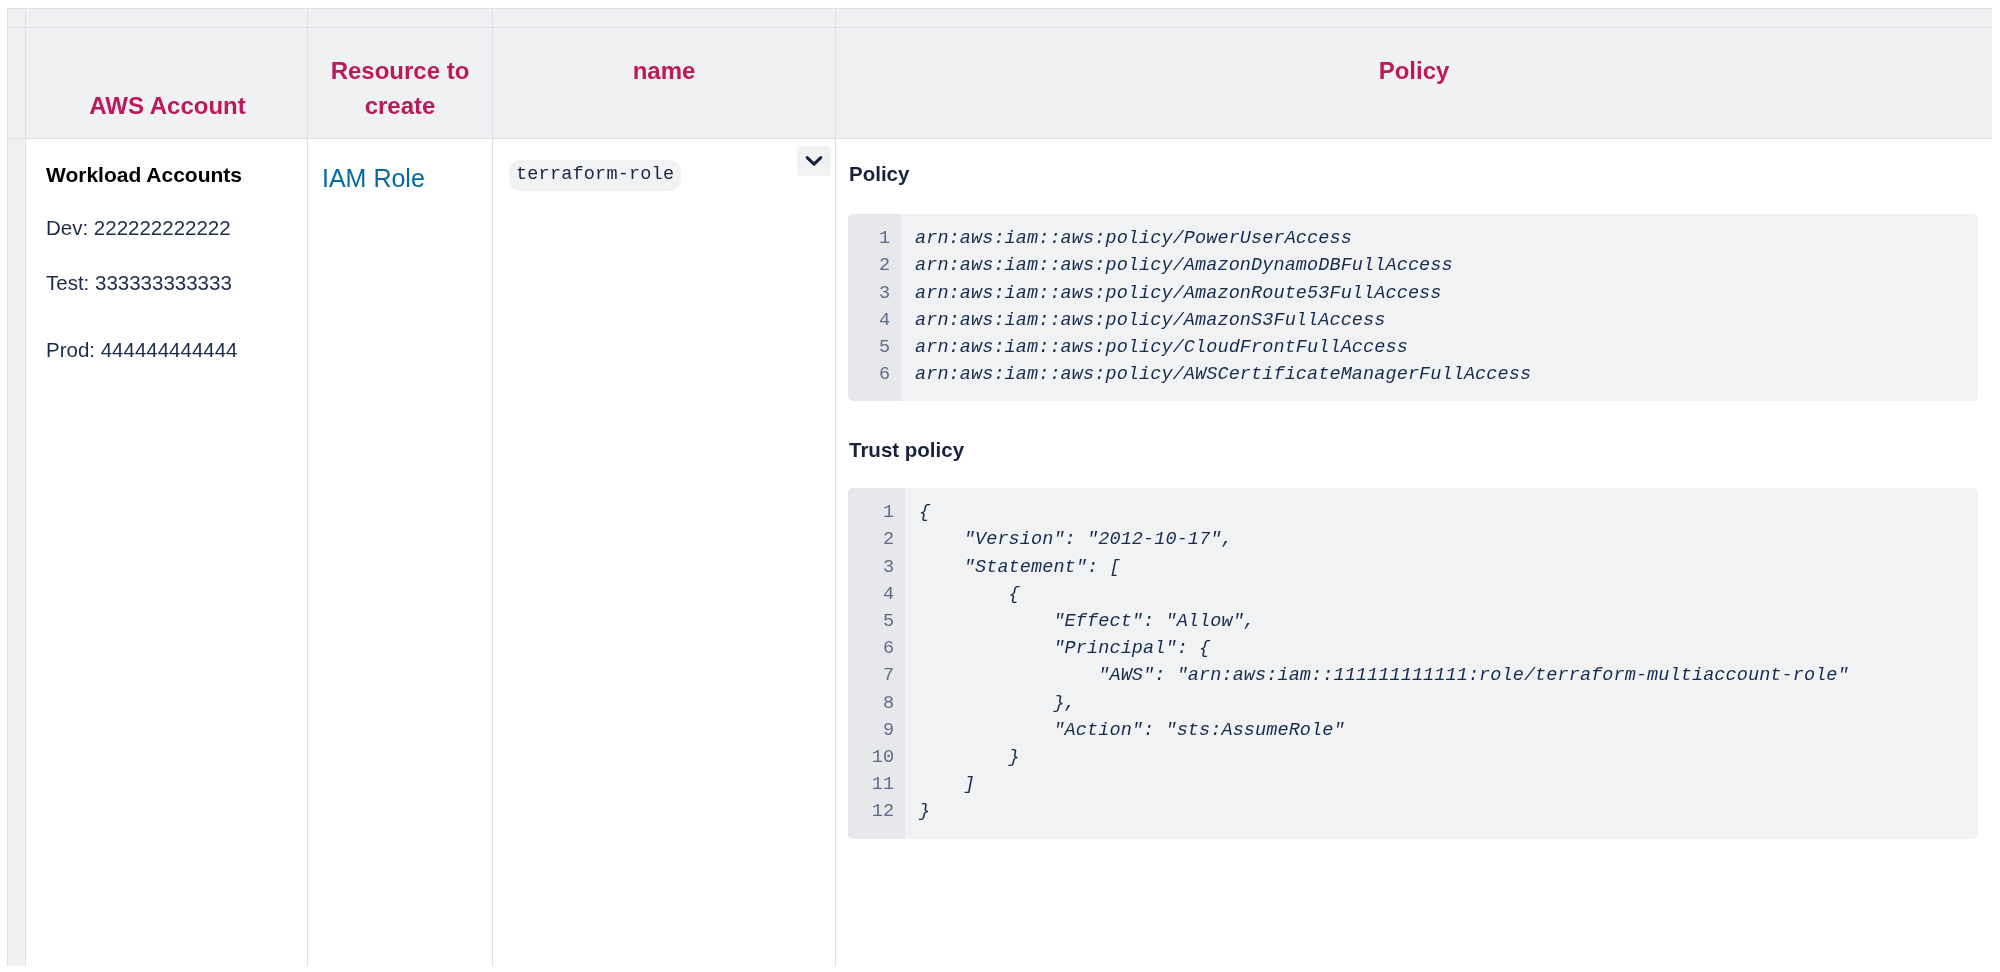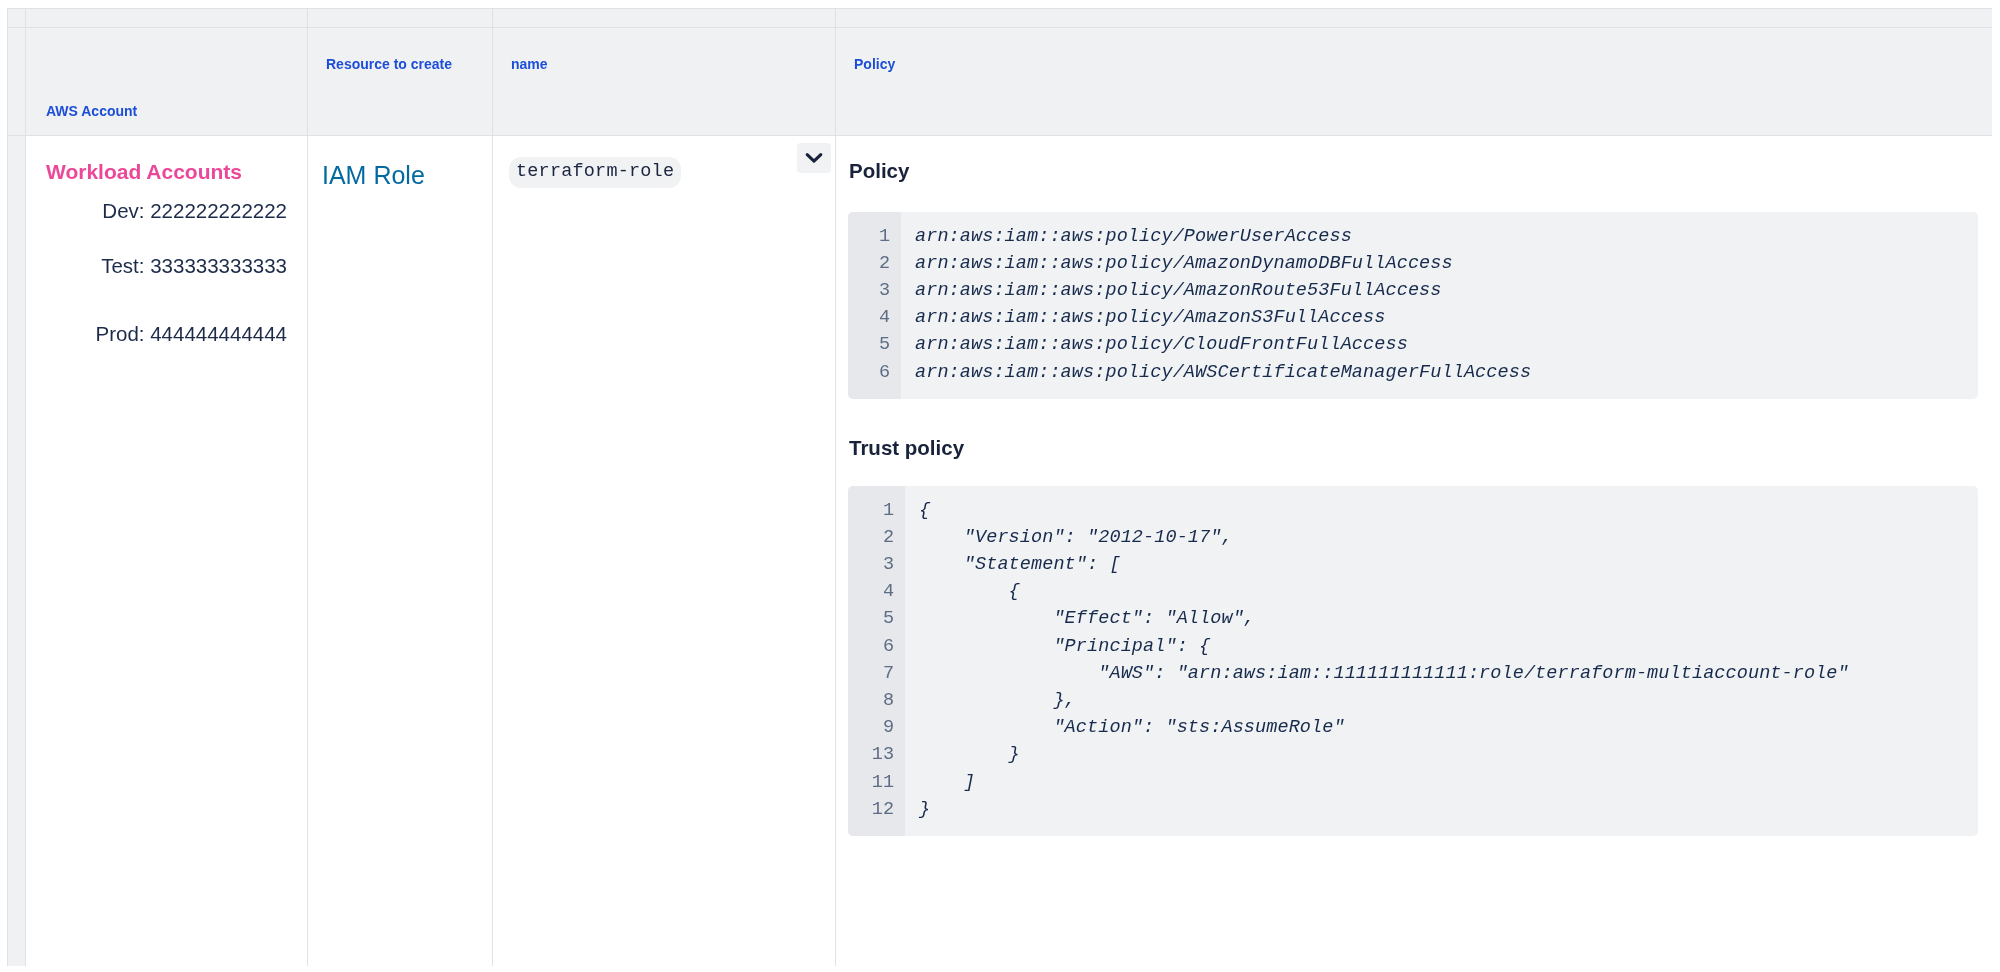--- a/index.html
+++ b/index.html
@@ -51,25 +51,25 @@
   
   col.c-gutter { width: 18px; }
   col.c-account { width: 282px; }
   col.c-resource { width: 185px; }
   col.c-name { width: 343px; }
   col.c-policy { width: 1157px; }
 
   
   thead th {
     background: #f0f1f3;
-    text-align: left;
+    text-align: center;
     font-weight: bold;
-    font-size: 14px;
+    font-size: 24px;
     line-height: 1.45;
-    color: #1d4ed8;
+    color: #be185d;
   }
   thead th.gutter-head { padding: 0; }
   thead th.head-account {
     vertical-align: bottom;
     padding: 14px 18px 14px 20px;
     height: 108px;
     box-sizing: border-box;
   }
   thead th.head-top {
     vertical-align: top;
@@ -97,29 +97,28 @@
     padding: 0;
   }
 
   .cell-account {
     padding: 22px 20px 20px 20px;
   }
   .cell-account .acct-title {
     font-weight: bold;
     font-size: 21px;
     line-height: 1.3;
-    color: #ec4899;
-    margin: 0 0 12px 0;
+    color: #000000;
+    margin: 0 0 26px 0;
   }
   .cell-account .acct-line {
     font-size: 20.5px;
     line-height: 1.35;
     color: #1c2b4a;
     margin: 0 0 27px 0;
-    text-align: right;
   }
   .cell-account .acct-line:last-child { margin-bottom: 0; margin-top: 40px; }
 
   .cell-resource {
     padding: 22px 16px 20px 14px;
     font-size: 25px;
     line-height: 1.4;
     color: #0369a1;
   }
 
@@ -298,21 +297,21 @@
                 <div class="gutter">
                   <span class="ln">1</span>
                   <span class="ln">2</span>
                   <span class="ln">3</span>
                   <span class="ln">4</span>
                   <span class="ln">5</span>
                   <span class="ln">6</span>
                   <span class="ln">7</span>
                   <span class="ln">8</span>
                   <span class="ln">9</span>
-                  <span class="ln">13</span>
+                  <span class="ln">10</span>
                   <span class="ln">11</span>
                   <span class="ln">12</span>
                 </div>
                 <div class="codecol">
                   <span class="cl">{</span>
                   <span class="cl">    "Version": "2012-10-17",</span>
                   <span class="cl">    "Statement": [</span>
                   <span class="cl">        {</span>
                   <span class="cl">            "Effect": "Allow",</span>
                   <span class="cl">            "Principal": {</span>

